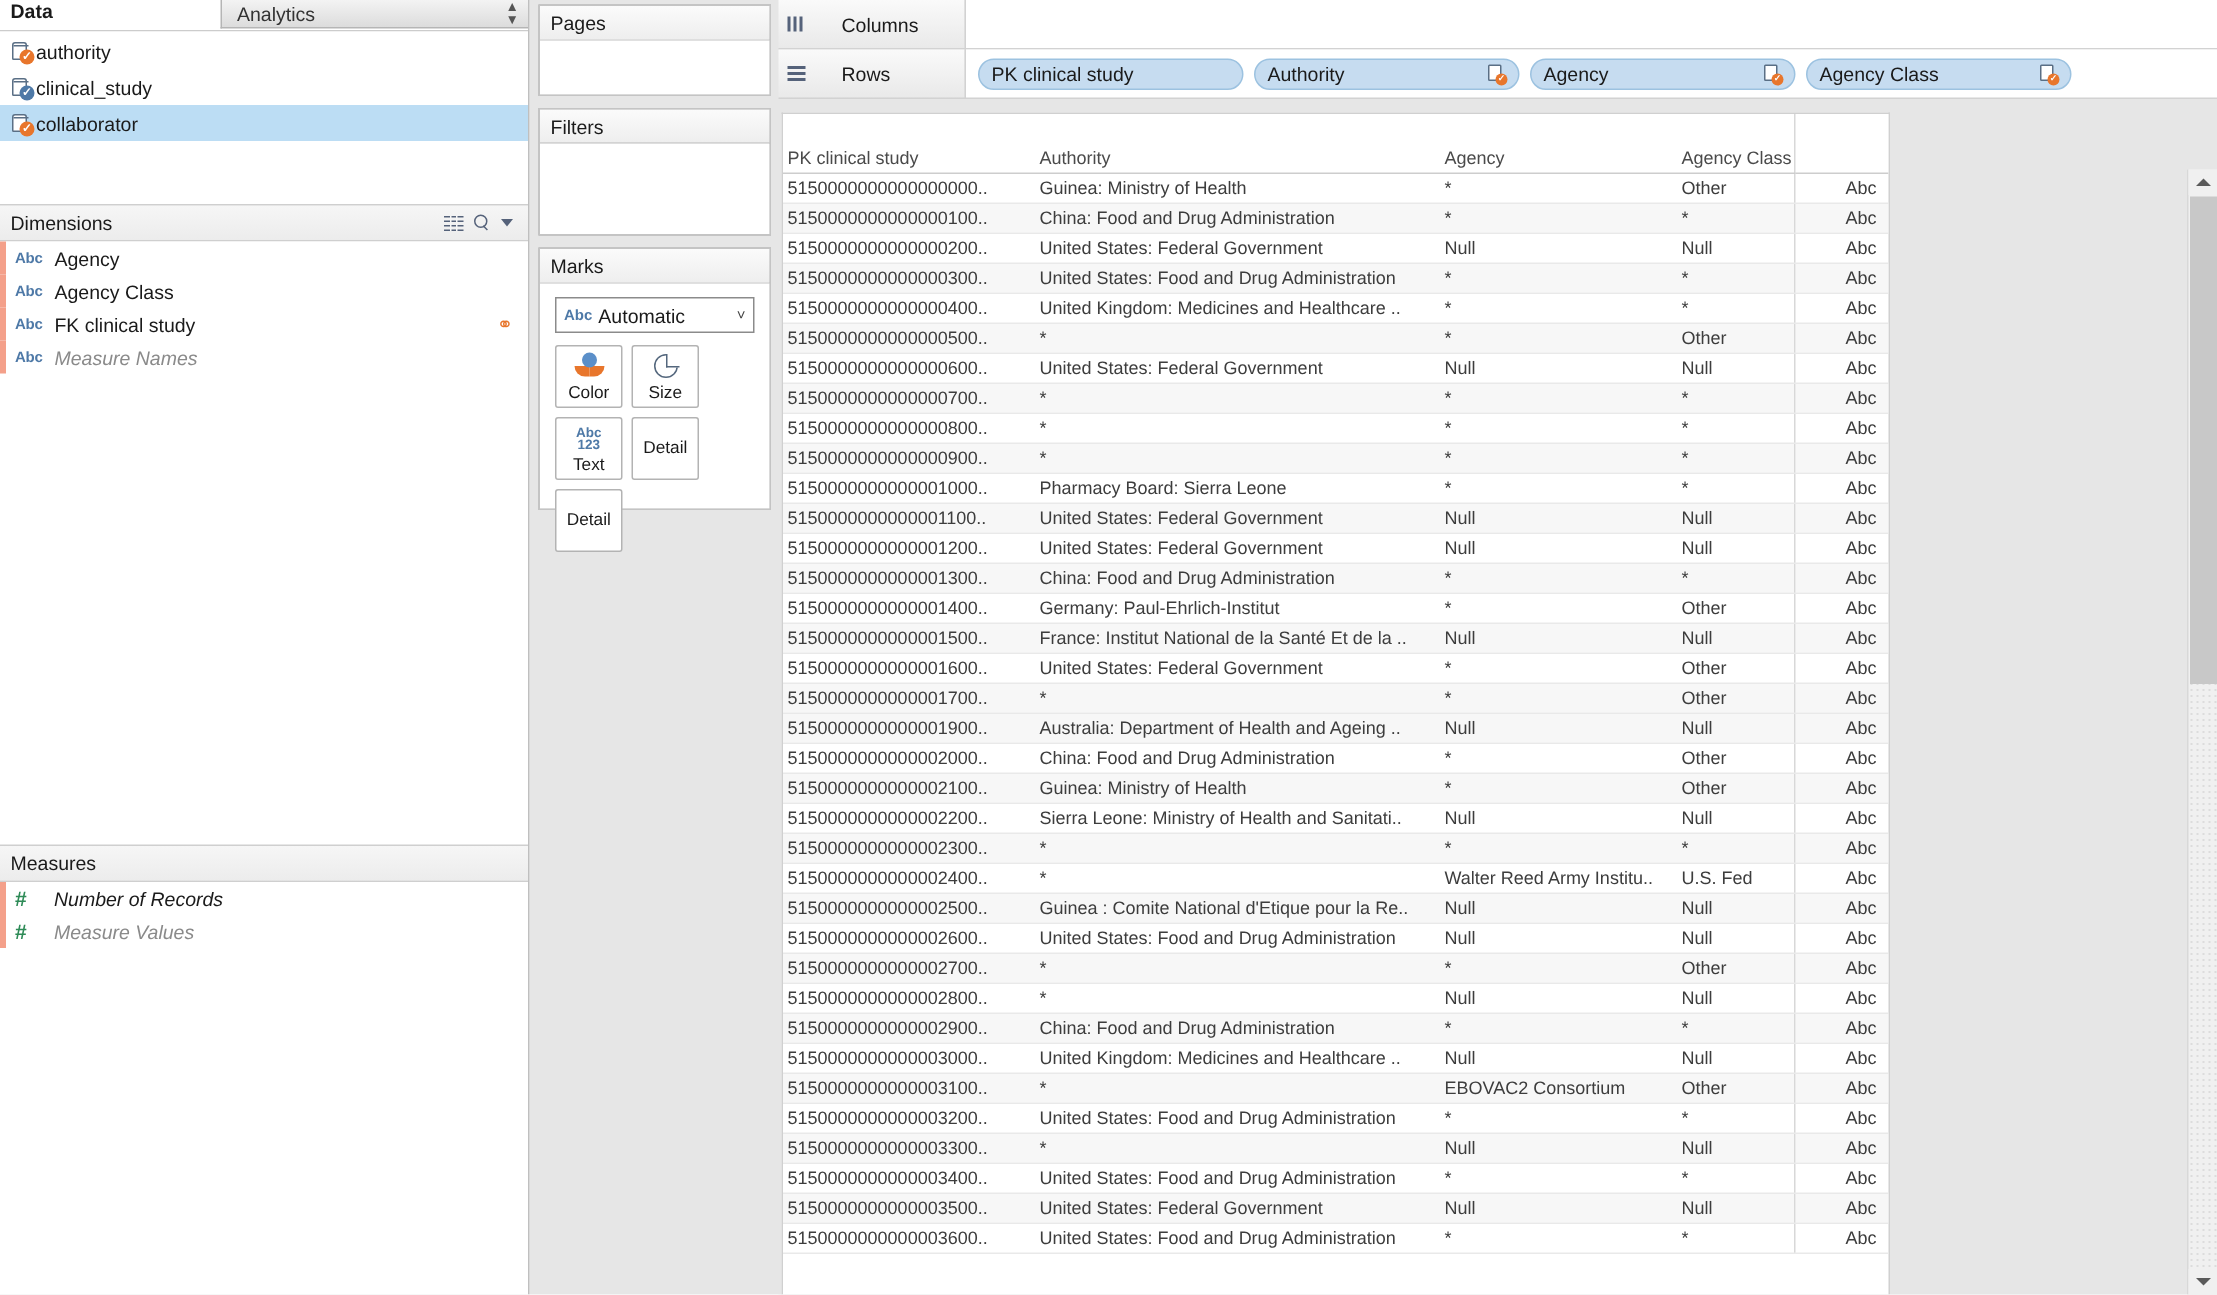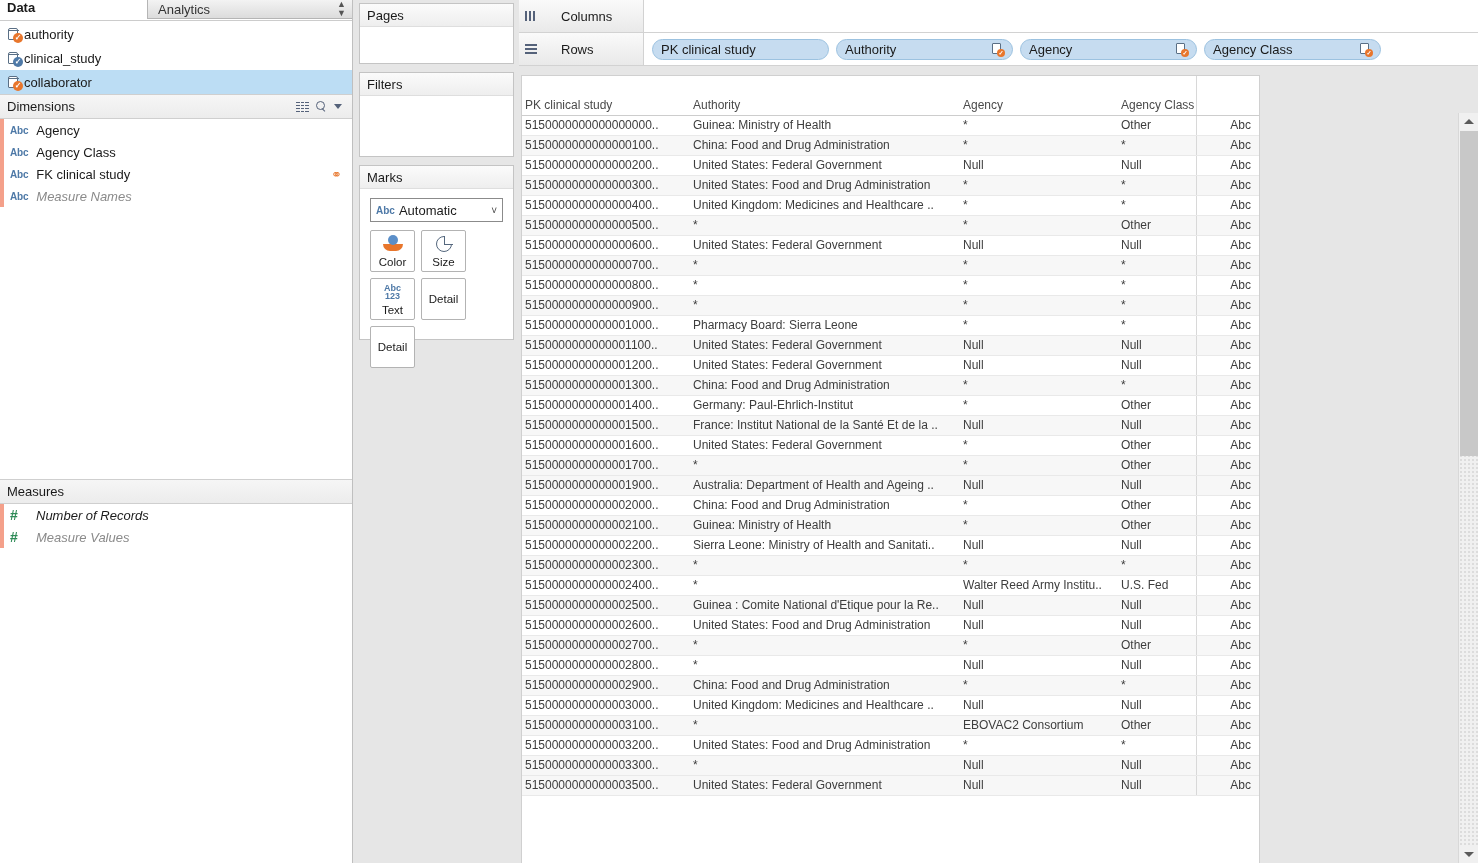--- a/index.html
+++ b/index.html
@@ -56,21 +56,21 @@
     border-radius: 50%; background: #e8762c;
     display: flex; align-items: center; justify-content: center;
     color: #fff; font-size: 8px; line-height: 1; font-weight: bold;
   }
   .ds-icon .badge.blue { background: #4e79a7; }
 
   .section-head {
     height: 25px; display: flex; align-items: center; justify-content: space-between;
     padding: 0 10px 0 7px; font-size: 13px; color: #1a1a1a;
     background: linear-gradient(#f6f6f6,#ececec);
-    border-top: 1px solid #cfcfcf; border-bottom: 1px solid #cfcfcf;
+    border-top: 1px solid #cfcfcf; border-bottom: 1px solid #cfcfcf; margin-top: 42px;
   }
   .section-head .tools { display: flex; align-items: center; gap: 7px; color: #55627a; }
   .icon-grid { display: inline-block; width: 13px; height: 10px; position: relative; }
   .icon-grid i {
     position: absolute; left: 0; width: 13px; height: 1px; background: #55627a;
   }
   .icon-grid i:nth-child(1){top:0}.icon-grid i:nth-child(2){top:3px}
   .icon-grid i:nth-child(3){top:6px}.icon-grid i:nth-child(4){top:9px}
   .icon-grid u {
     position: absolute; top: 0; width: 1px; height: 10px; background: #f6f6f6;
@@ -721,25 +721,39 @@
               <td class="c3">*</td>
               <td class="c4 abc">Abc</td>
             </tr>
             <tr class="alt">
               <td class="c0">5150000000000003300..</td>
               <td class="c1">*</td>
               <td class="c2">Null</td>
               <td class="c3">Null</td>
               <td class="c4 abc">Abc</td>
             </tr>
+            <tr>
+              <td class="c0">5150000000000003400..</td>
+              <td class="c1">United States: Food and Drug Administration</td>
+              <td class="c2">*</td>
+              <td class="c3">*</td>
+              <td class="c4 abc">Abc</td>
+            </tr>
             <tr class="alt">
               <td class="c0">5150000000000003500..</td>
               <td class="c1">United States: Federal Government</td>
               <td class="c2">Null</td>
               <td class="c3">Null</td>
+              <td class="c4 abc">Abc</td>
+            </tr>
+            <tr>
+              <td class="c0">5150000000000003600..</td>
+              <td class="c1">United States: Food and Drug Administration</td>
+              <td class="c2">*</td>
+              <td class="c3">*</td>
               <td class="c4 abc">Abc</td>
             </tr>
           </tbody>
       </table>
     </div>
 
     <div id="vscroll">
       <div class="track-dots"></div>
       <div class="sb-btn up">
         <span class="sb-arrow-up"></span>

